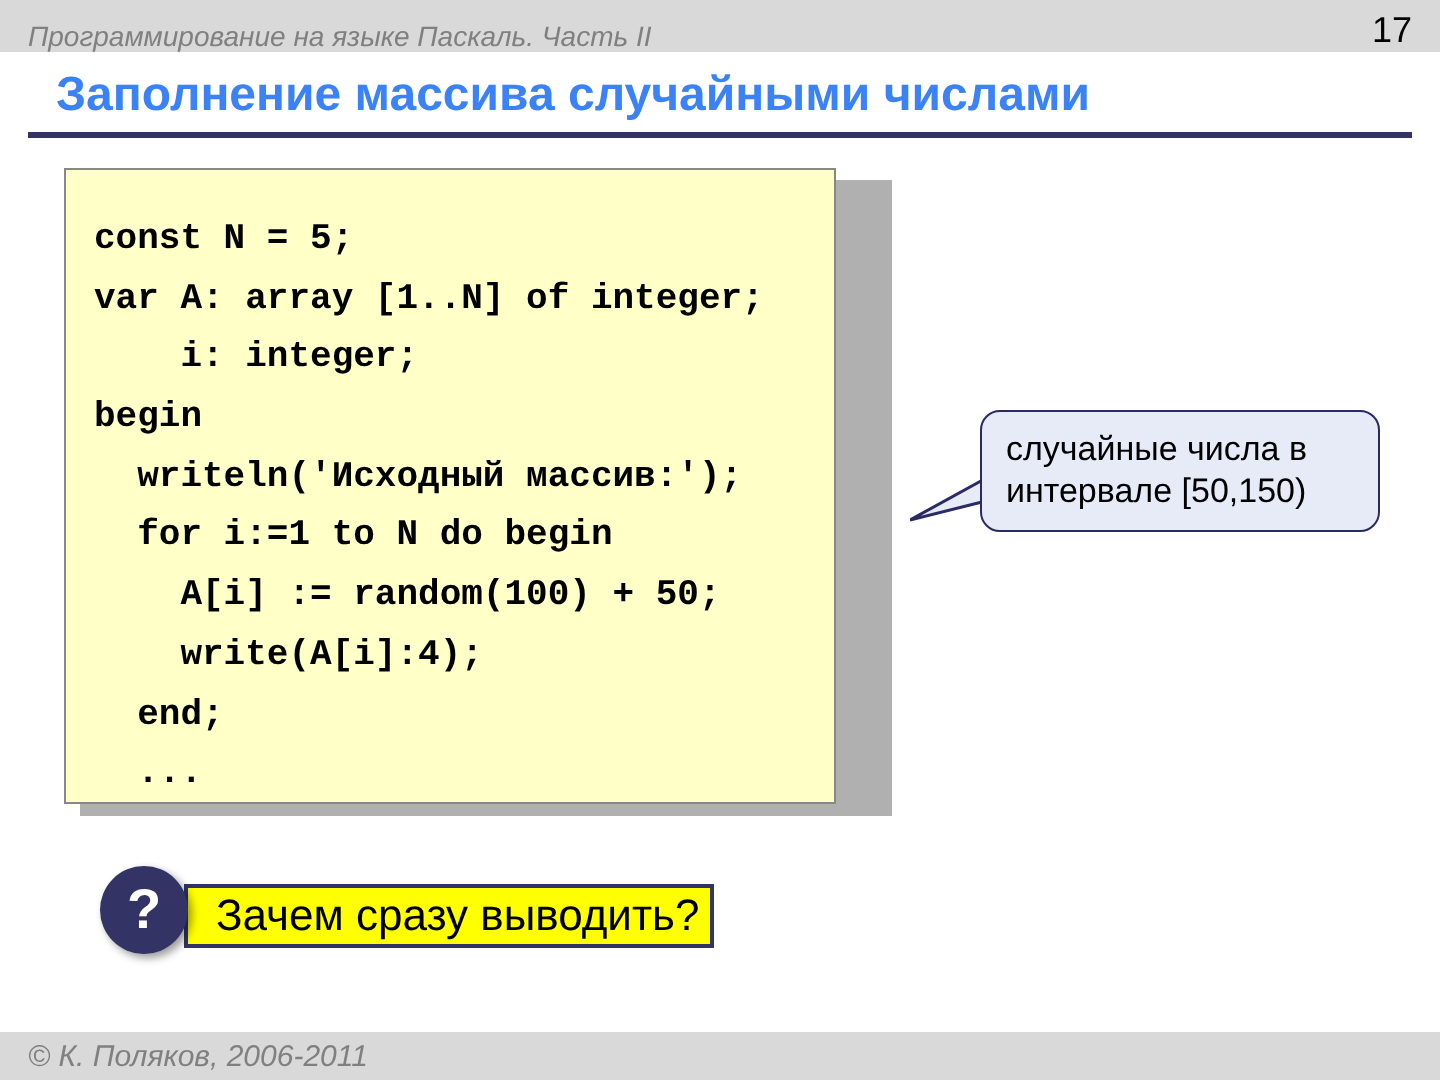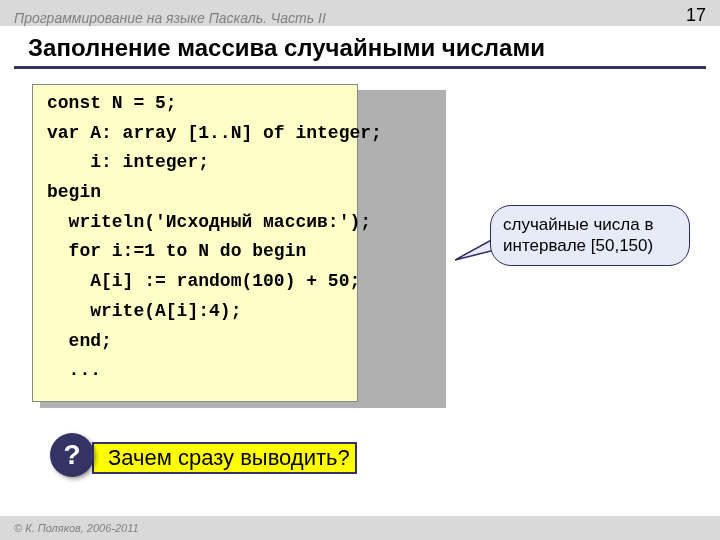--- a/index.html
+++ b/index.html
@@ -27,55 +27,55 @@
   .pagenum {
     color: #000000;
     font-size: 18px;
     font-weight: normal;
   }
   .heading {
     position: absolute;
     top: 34px; left: 28px;
     font-size: 24px;
     font-weight: bold;
-    color: #000000;
+    color: #3b82f6;
   }
   .heading-underline {
     position: absolute;
     top: 66px; left: 14px; right: 14px;
     height: 3px;
     background: #333366;
   }
   .codebox-shadow {
     position: absolute;
     top: 90px; left: 40px;
     width: 406px; height: 318px;
     background: #b0b0b0;
   }
   .codebox {
     position: absolute;
     top: 84px; left: 32px;
-    width: 326px; height: 318px;
+    width: 386px; height: 318px;
     background: #ffffc8;
     border: 1px solid #888;
-    padding: 4px 14px;
+    padding: 21px 14px;
     font-family: "Courier New", monospace;
     font-size: 18px;
     font-weight: bold;
     color: #000;
     line-height: 1.65;
     white-space: pre;
   }
   .callout {
     position: absolute;
     top: 205px; left: 490px;
     width: 200px;
     background: #e7ebf7;
     border: 1.5px solid #2a2a66;
-    border-radius: 21px;
+    border-radius: 10px;
     padding: 8px 12px;
     font-size: 17px;
     color: #000;
     line-height: 1.25;
   }
   .callout-tail {
     position: absolute;
     top: 236px; left: 455px;
     width: 0; height: 0;
   }
@@ -112,21 +112,21 @@
     height: 24px;
     background: #d9d9d9;
     display: flex;
     align-items: center;
     justify-content: space-between;
     padding: 0 14px;
   }
   .footer-left, .footer-right {
     color: #808080;
     font-style: italic;
-    font-size: 11px;
+    font-size: 15px;
   }
 </style>
 </head>
 <body>
 
 <div class="topbar">
   <span class="topbar-title">Программирование на языке Паскаль. Часть II</span>
   <span class="pagenum">17</span>
 </div>
 

